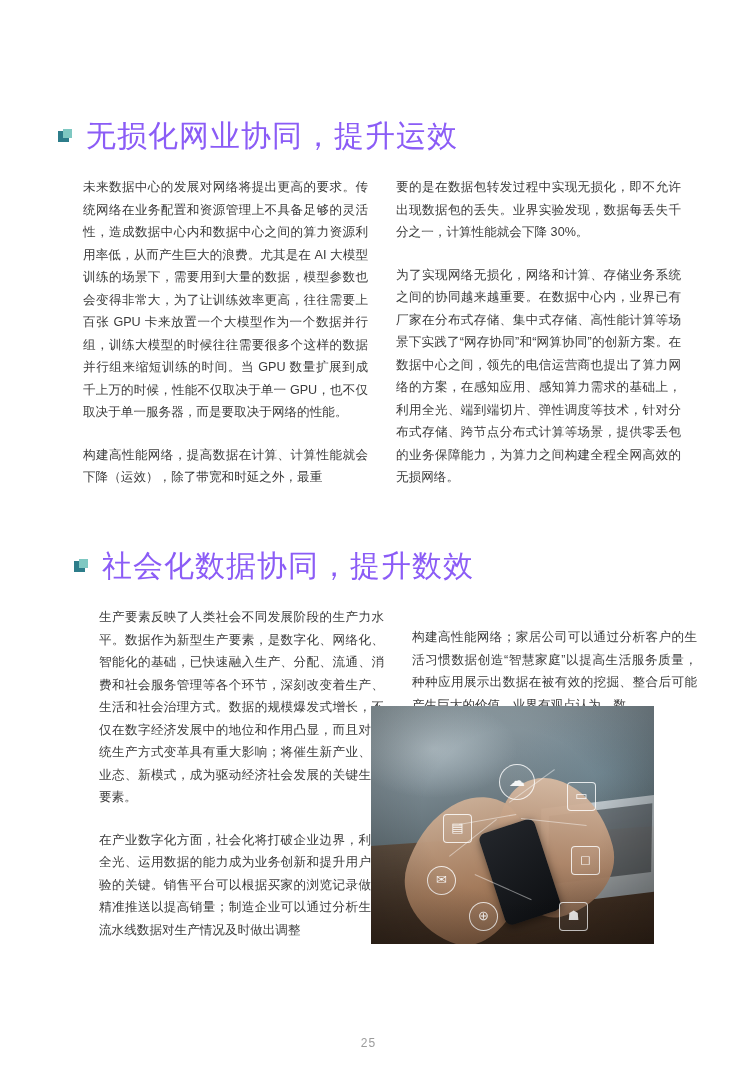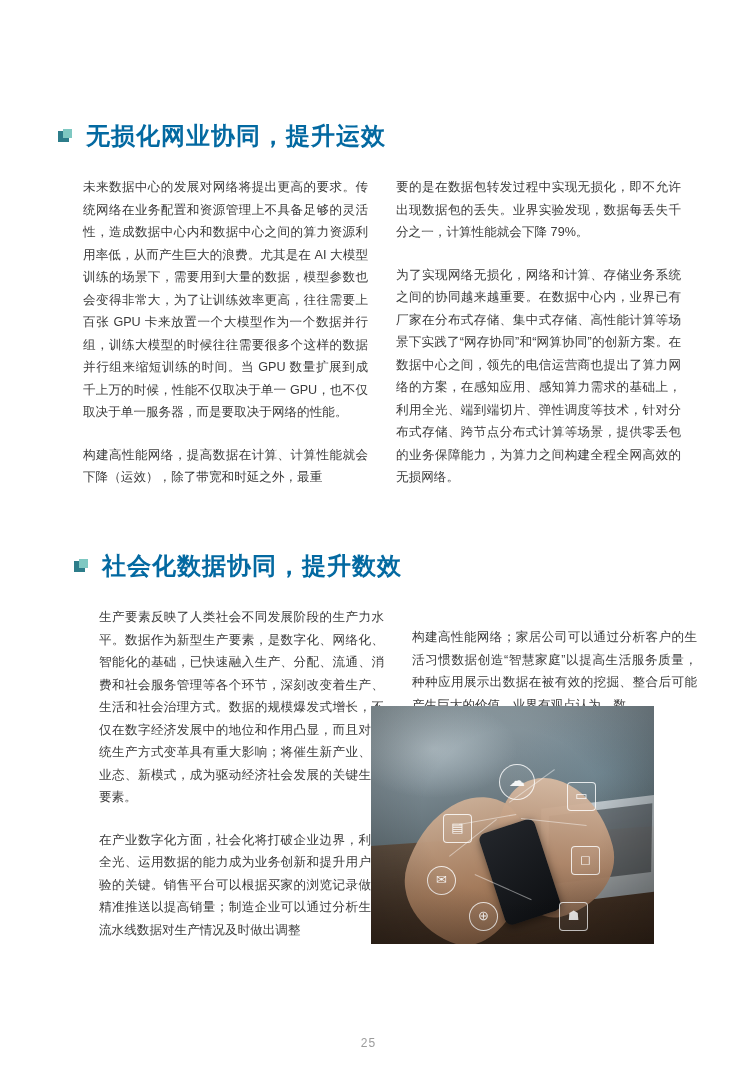--- a/index.html
+++ b/index.html
@@ -50,23 +50,23 @@
     width: 11px; height: 11px;
     background: #2d7d8a;
   }
   .heading-mark .sq-light {
     position: absolute;
     left: 5px; top: 0px;
     width: 9px; height: 9px;
     background: #7fc8c2;
   }
   .heading-text {
-    font-size: 24px;
-    font-weight: bold;
-    color: #0369a1;
+    font-size: 30px;
+    font-weight: normal;
+    color: #8b5cf6;
     letter-spacing: 1px;
     line-height: 30px;
     white-space: nowrap;
   }
 
   
   .cols {
     position: relative;
     margin: 22px 0 0 0;
     padding: 0 58px 0 83px;
@@ -204,21 +204,21 @@
         <span class="sq-light"></span>
       </span>
       <span class="heading-text">无损化网业协同，提升运效</span>
     </div>
     <div class="cols">
       <div class="col">
         <p>未来数据中心的发展对网络将提出更高的要求。传统网络在业务配置和资源管理上不具备足够的灵活性，造成数据中心内和数据中心之间的算力资源利用率低，从而产生巨大的浪费。尤其是在 AI 大模型训练的场景下，需要用到大量的数据，模型参数也会变得非常大，为了让训练效率更高，往往需要上百张 GPU 卡来放置一个大模型作为一个数据并行组，训练大模型的时候往往需要很多个这样的数据并行组来缩短训练的时间。当 GPU 数量扩展到成千上万的时候，性能不仅取决于单一 GPU，也不仅取决于单一服务器，而是要取决于网络的性能。</p>
         <p>构建高性能网络，提高数据在计算、计算性能就会下降（运效），除了带宽和时延之外，最重</p>
       </div>
       <div class="col">
-        <p>要的是在数据包转发过程中实现无损化，即不允许出现数据包的丢失。业界实验发现，数据每丢失千分之一，计算性能就会下降 79%。</p>
+        <p>要的是在数据包转发过程中实现无损化，即不允许出现数据包的丢失。业界实验发现，数据每丢失千分之一，计算性能就会下降 30%。</p>
         <p>为了实现网络无损化，网络和计算、存储业务系统之间的协同越来越重要。在数据中心内，业界已有厂家在分布式存储、集中式存储、高性能计算等场景下实践了“网存协同”和“网算协同”的创新方案。在数据中心之间，领先的电信运营商也提出了算力网络的方案，在感知应用、感知算力需求的基础上，利用全光、端到端切片、弹性调度等技术，针对分布式存储、跨节点分布式计算等场景，提供零丢包的业务保障能力，为算力之间构建全程全网高效的无损网络。</p>
       </div>
     </div>
   </div>
 
   <div class="section sec2">
     <div class="heading-row">
       <span class="heading-mark">
         <span class="sq-dark"></span>
         <span class="sq-light"></span>

